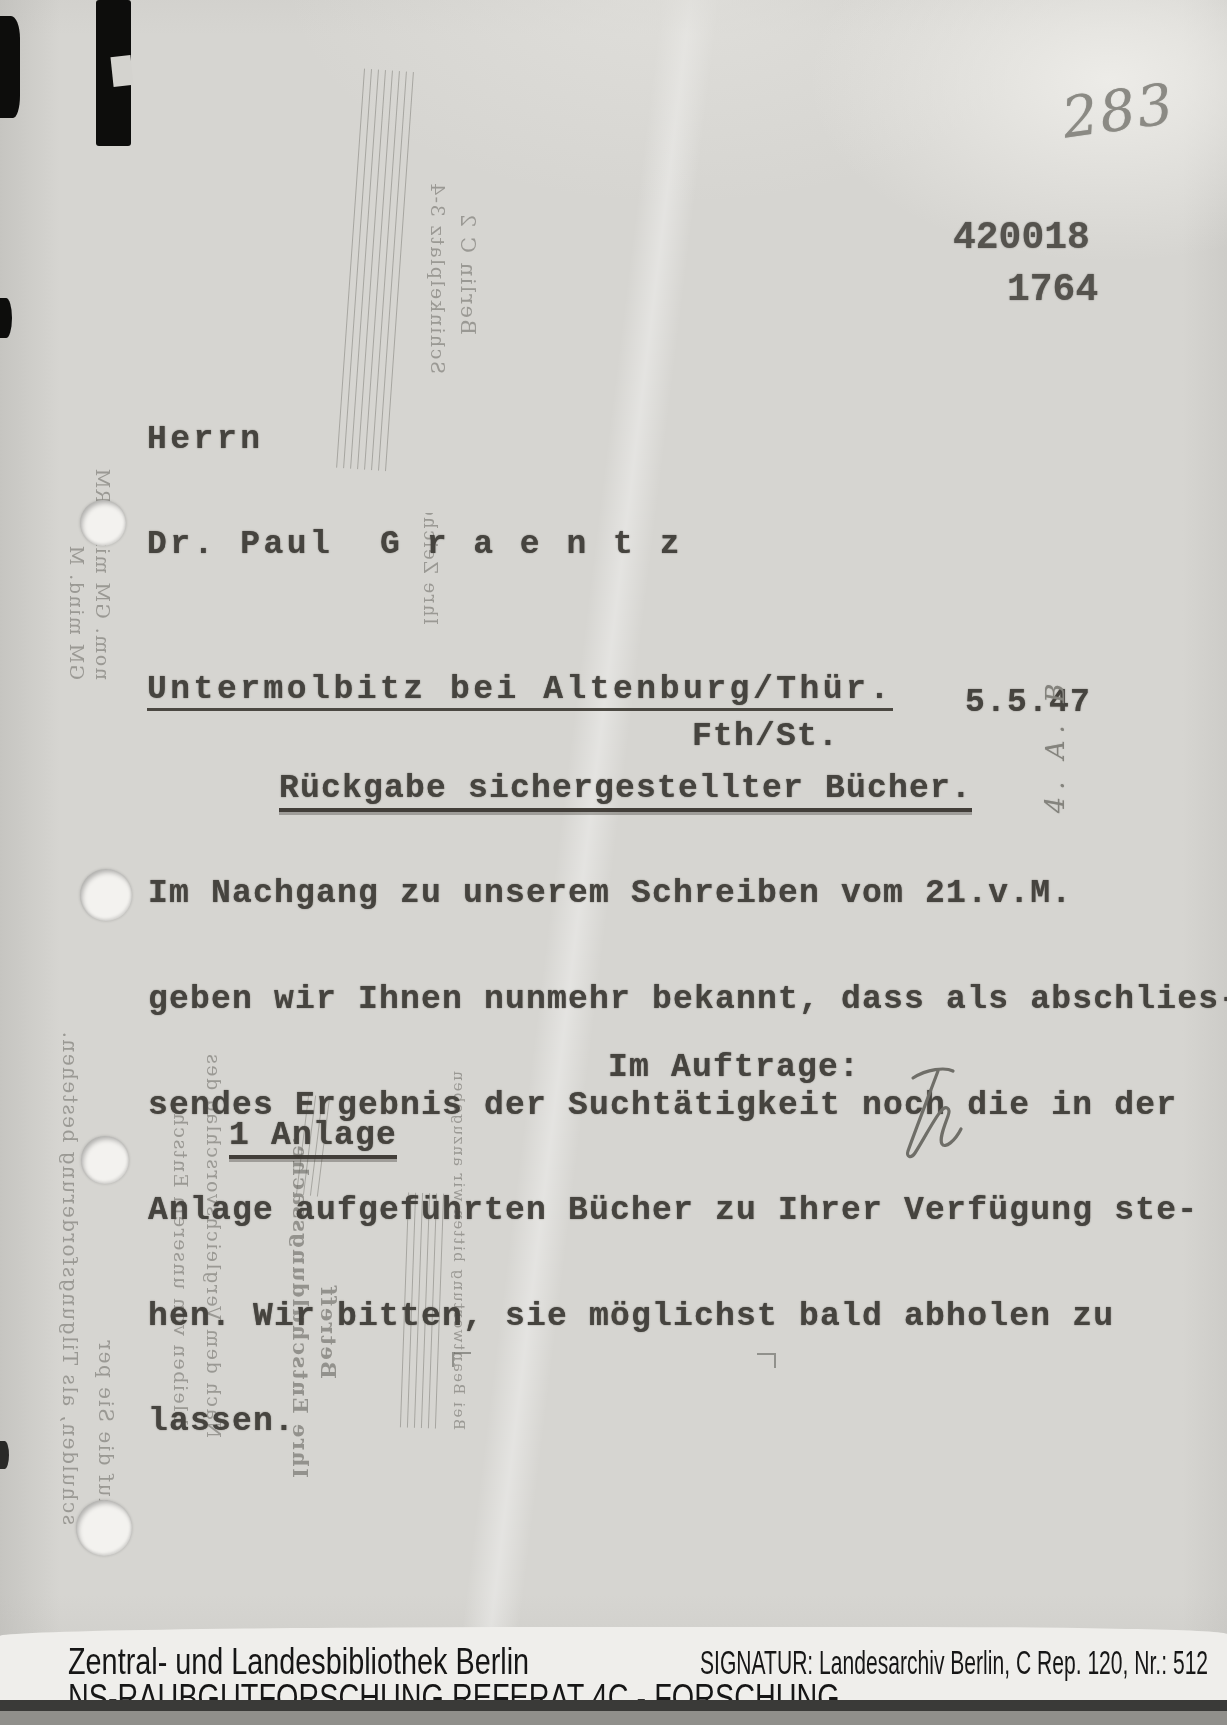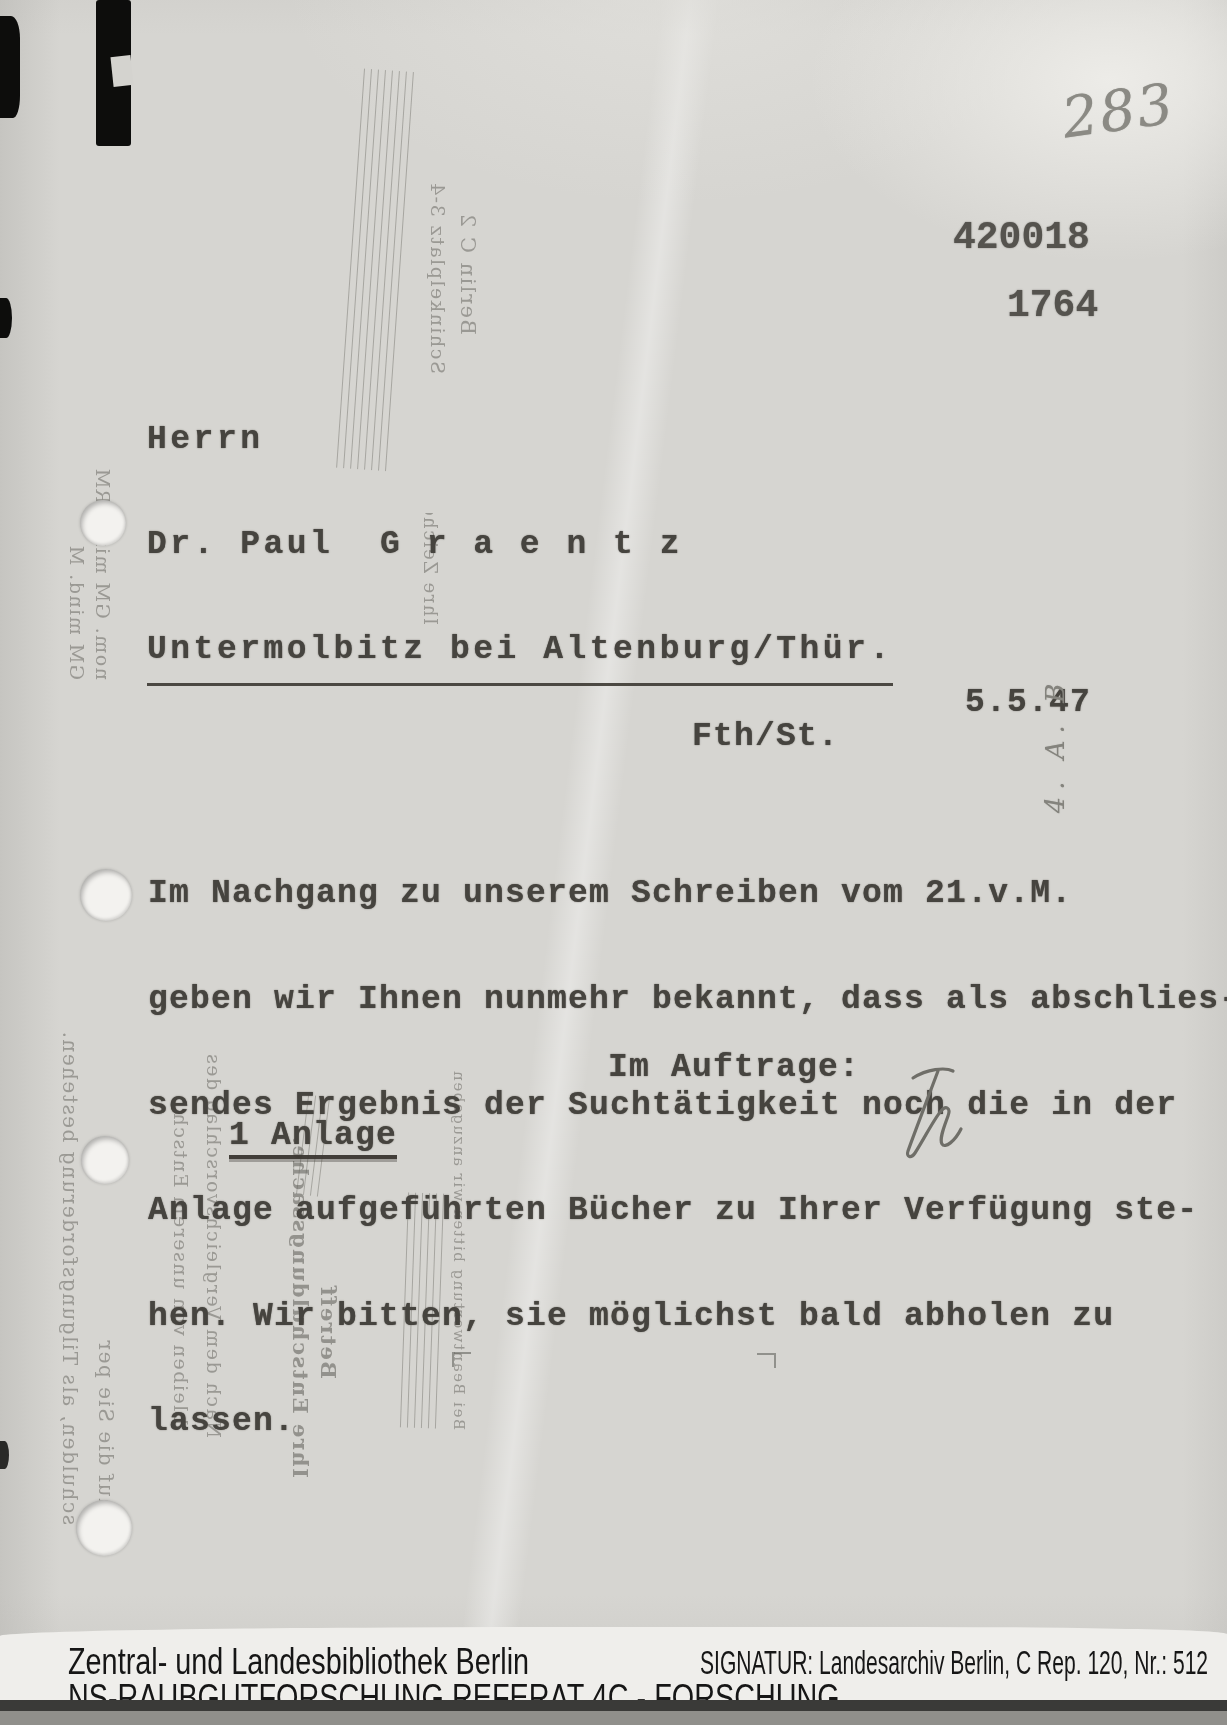--- a/index.html
+++ b/index.html
@@ -10,21 +10,21 @@
       radial-gradient(520px 300px at 55% -20px, rgba(230,229,225,0.6), rgba(230,229,225,0) 75%),
       linear-gradient(to right, rgba(178,177,173,0.45) 0px, rgba(178,177,173,0) 60px),
       linear-gradient(to left, rgba(188,187,183,0.35) 0px, rgba(188,187,183,0) 45px),
       linear-gradient(to bottom, rgba(205,204,200,0.4) 0px, rgba(205,204,200,0) 35px),
       linear-gradient(97deg, rgba(0,0,0,0) 46%, rgba(255,255,255,0.35) 48%, rgba(0,0,0,0) 50%),
       linear-gradient(to top, rgba(186,185,181,0.5) 0px, rgba(186,185,181,0) 130px);}
   
   .tw{position:absolute;color:#46443f;font-weight:bold;font-size:33px;letter-spacing:1.2px;
       line-height:35.2px;white-space:pre;text-shadow:0 0 1.3px rgba(70,66,60,0.85);filter:blur(0.25px);}
   .tw-addr{letter-spacing:3.5px;line-height:35px;font-family:Liberation Mono, monospace;}
-  .ul3{border-bottom:3px solid rgba(60,56,50,0.9);padding-bottom:16px;display:inline-block;}
+  .ul3{border-bottom:3px solid rgba(60,56,50,0.9);padding-bottom:1px;display:inline-block;margin-top:40px;}
   .ul4{border-bottom:4px solid rgba(58,54,48,0.95);padding-bottom:2px;display:inline-block;
        box-shadow:0 3px 0 rgba(58,54,48,0.35);}
   .stamp{position:absolute;color:#55534e;font-weight:bold;font-size:38px;letter-spacing:0px;
          text-shadow:0 0 1.5px rgba(85,83,78,0.8);filter:blur(0.3px);}
   
   .pencil{position:absolute;font-family:"DejaVu Serif", serif;font-style:italic;color:#8b8a84;
           text-shadow:0 0 1px rgba(139,138,132,0.6);}
   .hw283{font-size:56px;transform:rotate(-8deg);letter-spacing:2px;}
   .margin-note{left:950px;top:730px;width:210px;text-align:center;font-size:26px;letter-spacing:7px;
                transform:rotate(-90deg);color:#84837d;}
@@ -75,31 +75,34 @@
   <div class="ghost ghost-b" style="left:316px;top:1284px;height:95px;font-size:21px;">Betreff:</div>
   <div class="glines" style="left:302px;top:1096px;width:28px;height:100px;transform:rotate(7deg);"></div>
   <div class="glines" style="left:404px;top:1193px;width:36px;height:235px;transform:rotate(2deg);"></div>
   <div class="ghost" style="left:450px;top:1015px;height:415px;font-size:15px;">Bei Beantwortung bitten wir anzugeben</div>
   <div class="ghost" style="left:94px;top:1292px;height:218px;font-size:20px;">auf die Sie per</div>
   <div class="ghost" style="left:58px;top:880px;height:645px;font-size:20px;">schulden, als Tilgungsforderung bestehen.</div>
 
   <div class="pencil hw283" style="left:1062px;top:78px;">283</div>
 
   <div class="stamp" style="left:953px;top:216px;">420018</div>
-  <div class="stamp" style="left:1007px;top:284px;">1764</div>
+  <div class="stamp" style="left:1007px;top:268px;">1764</div>
 
   <div class="tw tw-addr" style="left:147px;top:352px;">
     <div>Herrn</div>
     <div>Dr. Paul  G r a e n t z</div>
     <div><span class="ul3">Untermolbitz bei Altenburg/Thür.</span></div>
   </div>
 
   <div class="tw" style="left:692px;top:719px;">Fth/St.</div>
   <div class="tw" style="left:965px;top:685px;">5.5.47</div>
 
+  <div class="tw" style="left:195px;top:736px;">
+    <span class="ul4">Rückgabe sichergestellter Bücher.</span>
+  </div>
 
   <div class="tw" style="left:148px;top:806px;">
     <div>Im Nachgang zu unserem Schreiben vom 21.v.M.</div>
     <div>geben wir Ihnen nunmehr bekannt, dass als abschlies-</div>
     <div>sendes Ergebnis der Suchtätigkeit noch die in der</div>
     <div>Anlage aufgeführten Bücher zu Ihrer Verfügung ste-</div>
     <div>hen. Wir bitten, sie möglichst bald abholen zu</div>
     <div>lassen.</div>
   </div>
 

